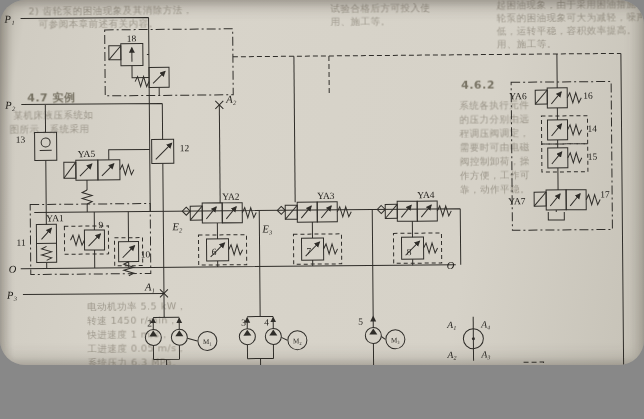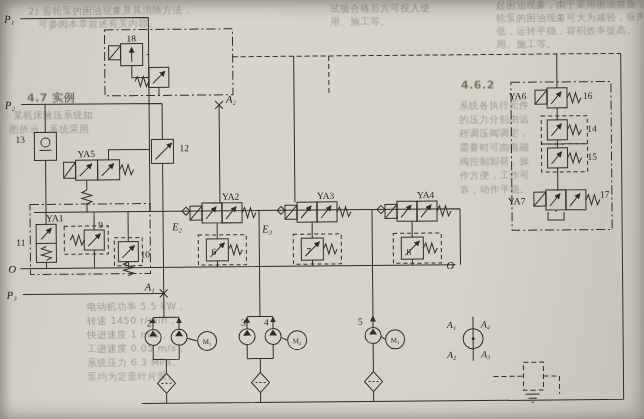--- a/index.html
+++ b/index.html
@@ -1,18 +1,18 @@
 <!DOCTYPE html>
 <html><head>
 <meta charset="utf-8">
 <style>
   html,body{margin:0;padding:0;background:#888;}
-  .page{width:644px;height:419px;position:relative;overflow:hidden;
+  .page{width:644px;height:365px;position:relative;overflow:hidden;
     background:linear-gradient(100deg,#b9b5aa 0%,#d0ccc2 4%,#d8d4ca 28%,#d6d2c8 72%,#c6c2b7 100%);
-    font-family:"Liberation Serif",serif;}
+    font-family:"Liberation Serif",serif;border-radius:25px;}
   .page::after{content:"";position:absolute;inset:0;pointer-events:none;
     box-shadow:inset 0 7px 14px rgba(60,55,45,.28), inset -5px -7px 16px rgba(60,55,45,.20), inset 6px 0 10px rgba(60,55,45,.18);}
   .tilt{position:absolute;inset:0;transform:rotate(-.5deg);}
   svg{position:absolute;left:0;top:0;}
   .bgtext{filter:blur(.45px);}
   .bgtext text{font-family:"DejaVu Sans",sans-serif;font-size:9.5px;fill:#6e6759;opacity:.55;letter-spacing:.5px;}
   .bgtext text.hd{font-size:11px;font-weight:bold;opacity:.72;fill:#55503f;}
   .ink{stroke:#2f2d29;stroke-width:1;fill:none;}
   .lab{font-family:"Liberation Serif",serif;font-size:10.5px;fill:#23211d;}
   .labi{font-style:italic;}

